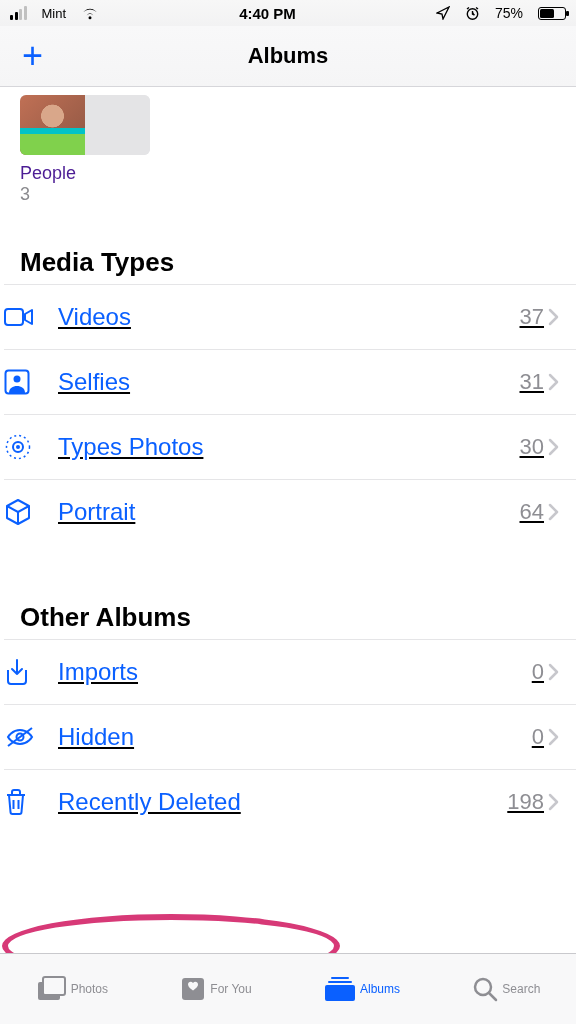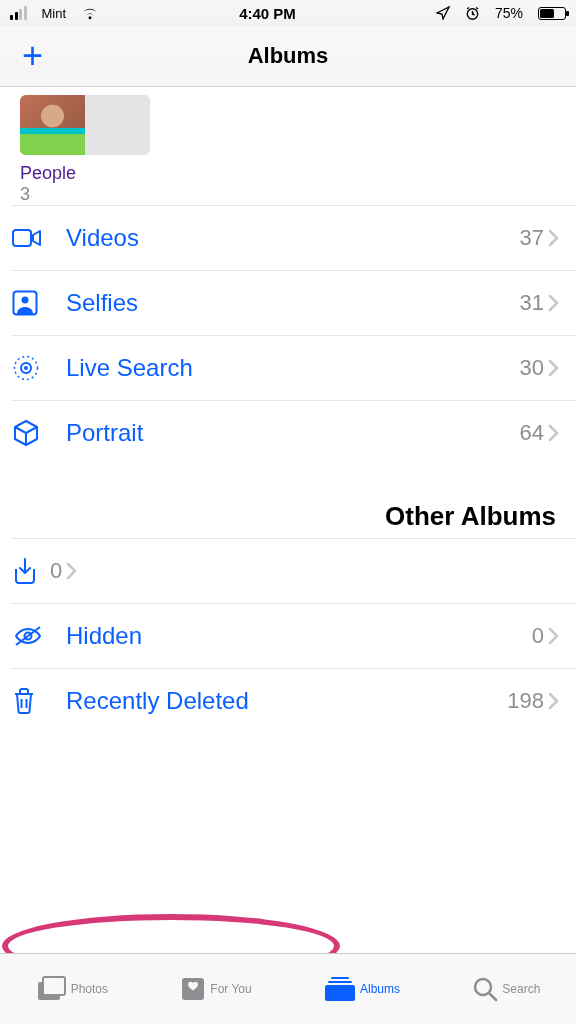--- a/index.html
+++ b/index.html
@@ -30,29 +30,29 @@
   .people-thumb{width:130px;height:60px;background:#e8e8ea;border-radius:6px;overflow:hidden;display:flex;}
   .people-thumb .left{width:50%;height:100%;background:linear-gradient(135deg,#c07055,#8e5643);position:relative;}
   .people-thumb .left::after{content:"";position:absolute;inset:0;background:
      radial-gradient(circle at 50% 35%,#d9a78a 22%,transparent 23%),
      linear-gradient(180deg,transparent 55%,#02c3c8 55%,#02c3c8 65%,#80d14c 65%);}
   .people-thumb .right{width:50%;height:100%;background:#e4e4e6;}
   .people-label{margin-top:8px;font-size:18px;color:#4c1d95;}
   .people-count{font-size:18px;color:#8a8a8e;}
 
   .section-title{font-size:26px;font-weight:700;padding:0 20px;margin-top:42px;margin-bottom:6px;}
-  .list{padding-left:12px;}
+  .list{padding-left:4px;text-decoration:underline;}
   .row{display:flex;align-items:center;height:65px;border-top:1px solid #e5e5e7;padding-right:16px;position:relative;}
   .row:first-child{border-top:1px solid #e5e5e7;}
   .row .icon{width:38px;display:flex;justify-content:flex-start;color:#0a60ff;}
   .row .label{flex:1;padding-left:16px;font-size:24px;color:#0a60ff;}
   .row .count{font-size:22px;color:#8e8e93;margin-right:4px;}
   .row .chev{color:#c7c7cc;}
 
-  #section2{margin-top:36px;text-align:right;}
+  #section2{margin-top:58px;}
 
   .callout{position:absolute;border:6px solid #d73977;border-radius:50%/50%;pointer-events:none;}
 
   .tab-bar{position:absolute;bottom:0;left:0;right:0;height:71px;border-top:1px solid #c9c9cd;background:#f8f8f9;display:flex;justify-content:space-around;align-items:center;}
   .tab{display:flex;flex-direction:row;align-items:center;gap:3px;color:#8e8e93;}
   .tab.active{color:#0a60ff;}
   .tab-label{font-size:12px;}
   .tab-icon{height:30px;display:flex;align-items:center;justify-content:center;}
 
   svg{display:block;}
@@ -106,20 +106,21 @@
 
   <div class="people-row">
     <div class="people-thumb">
       <div class="left"></div>
         <div class="right"></div>
     </div>
     <div class="people-label">People</div>
     <div class="people-count">3</div>
   </div>
 
+  <div class="section-title" id="section0-title">Media Types</div>
   <div class="list" id="section0-list">
       <div class="row">
         <span class="icon">
           <svg width="30" height="24" viewBox="0 0 30 24">
             <rect x="1" y="4" width="18" height="16" rx="3" fill="none" stroke="#0a60ff" stroke-width="2"></rect>
             <path d="M21 9l7-4v14l-7-4Z" fill="none" stroke="#0a60ff" stroke-width="2" stroke-linejoin="round"></path>
           </svg>
         </span>
         <span class="label">Videos</span>
         <span class="count">37</span>
@@ -146,21 +147,21 @@
         </span>
       </div>
       <div class="row">
         <span class="icon">
           <svg width="28" height="28" viewBox="0 0 28 28">
             <circle cx="14" cy="14" r="5" fill="none" stroke="#0a60ff" stroke-width="2"></circle>
             <circle cx="14" cy="14" r="2" fill="#0a60ff"></circle>
             <circle cx="14" cy="14" r="11.5" fill="none" stroke="#0a60ff" stroke-width="1.5" stroke-dasharray="2 3"></circle>
           </svg>
         </span>
-        <span class="label">Live Search</span>
+        <span class="label">Types Photos</span>
         <span class="count">30</span>
         <span class="chev">
           <svg width="12" height="18" viewBox="0 0 12 18">
             <path d="M2 2l7 7-7 7" fill="none" stroke="#c7c7cc" stroke-width="2.5" stroke-linecap="round" stroke-linejoin="round"></path>
           </svg>
         </span>
       </div>
       <div class="row">
         <span class="icon">
           <svg width="28" height="28" viewBox="0 0 28 28">
@@ -180,20 +181,21 @@
 
   <div class="section-title" id="section2">Other Albums</div>
   <div class="list" id="section1-list">
       <div class="row">
         <span class="icon">
           <svg width="26" height="28" viewBox="0 0 26 28">
             <path d="M4 12v11a3 3 0 0 0 3 3h12a3 3 0 0 0 3-3V12" fill="none" stroke="#0a60ff" stroke-width="2"></path>
             <path d="M13 2v14M8 11l5 5 5-5" fill="none" stroke="#0a60ff" stroke-width="2" stroke-linecap="round" stroke-linejoin="round"></path>
           </svg>
         </span>
+        <span class="label">Imports</span>
         <span class="count">0</span>
         <span class="chev">
           <svg width="12" height="18" viewBox="0 0 12 18">
             <path d="M2 2l7 7-7 7" fill="none" stroke="#c7c7cc" stroke-width="2.5" stroke-linecap="round" stroke-linejoin="round"></path>
           </svg>
         </span>
       </div>
       <div class="row">
         <span class="icon">
           <svg width="32" height="24" viewBox="0 0 32 24">

